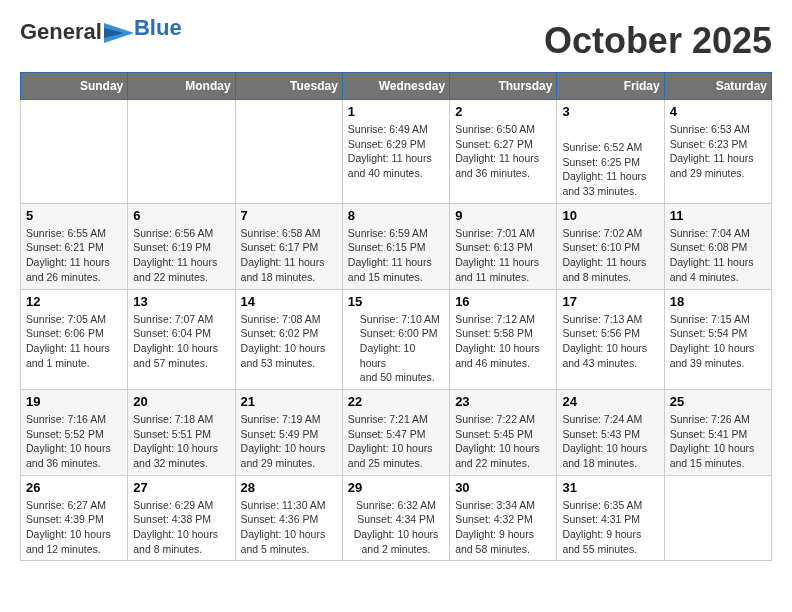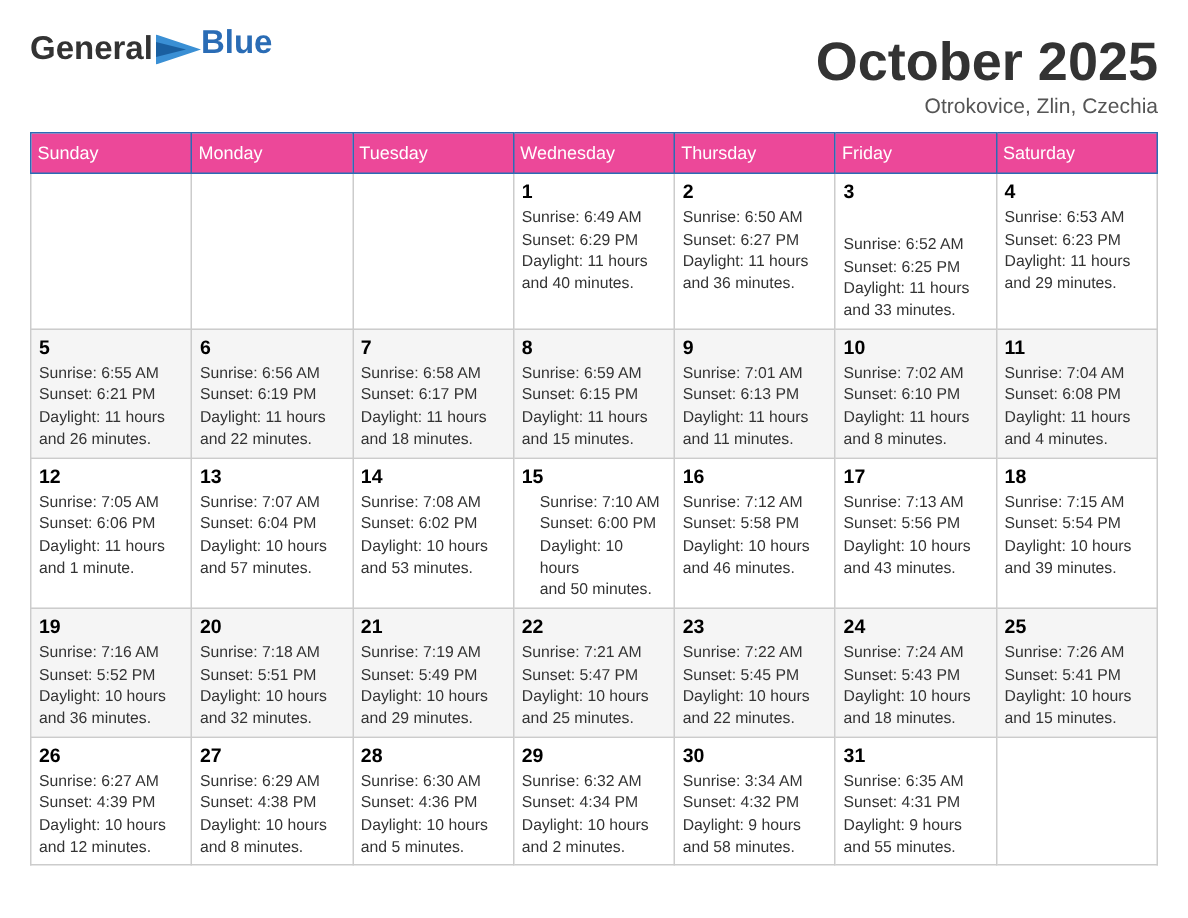--- a/index.html
+++ b/index.html
@@ -37,26 +37,26 @@
     .location {
       font-size: 14px;
       color: #555;
     }
     .calendar {
       width: 100%;
       border-collapse: collapse;
       font-size: 11px;
     }
     .calendar th {
-      background: #ec4899;
+      background: #737373;
       color: #fff;
       padding: 6px 4px;
-      text-align: left;
+      text-align: right;
       font-size: 12px;
-      font-weight: normal;
+      font-weight: bold;
       border: 1px solid #2a6cb5;
     }
     .calendar td {
       border: 1px solid #ccc;
       vertical-align: top;
       padding: 4px 5px;
       width: 107px;
       min-height: 80px;
       background: #fff;
     }
@@ -90,21 +90,20 @@
       </span>
       <svg width="30" height="20" viewBox="0 0 30 20" style="margin-left:2px; margin-top:2px;">
         <polygon points="0,0 30,10 0,20" fill="#3a8fd4"></polygon>
         <polygon points="0,5 20,10 0,15" fill="#1a5fa0"></polygon>
       </svg>
     </div>
     <span class="logo-text" style="color:#2a6cb5; margin-top:-4px;">Blue</span>
   </div>
   <div class="title-block">
     <div class="month-title">October 2025</div>
-    <div class="location">Otrokovice, Zlin, Czechia</div>
   </div>
 </div>
 
 <table class="calendar">
   <thead>
     <tr>
     <th>Sunday</th>
         <th>Monday</th>
         <th>Tuesday</th>
         <th>Wednesday</th>
@@ -310,28 +309,28 @@
         </td>
         <td>
           <div class="day-number">27</div>
           <div class="day-info" style="white-space: pre-line;">Sunrise: 6:29 AM
 Sunset: 4:38 PM
 Daylight: 10 hours
 and 8 minutes.</div>
         </td>
         <td>
           <div class="day-number">28</div>
-          <div class="day-info" style="white-space: pre-line;">Sunrise: 6:30 AM
+          <div class="day-info" style="white-space: pre-line;">Sunrise: 11:30 AM
 Sunset: 4:36 PM
 Daylight: 10 hours
 and 5 minutes.</div>
         </td>
         <td>
           <div class="day-number">29</div>
-          <div class="day-info" style="white-space: pre-line;">Sunrise: 6:32 AM
+          <div class="day-info" style="white-space: pre-line; text-align: center;">Sunrise: 6:32 AM
 Sunset: 4:34 PM
 Daylight: 10 hours
 and 2 minutes.</div>
         </td>
         <td>
           <div class="day-number">30</div>
           <div class="day-info" style="white-space: pre-line;">Sunrise: 3:34 AM
 Sunset: 4:32 PM
 Daylight: 9 hours
 and 58 minutes.</div>

